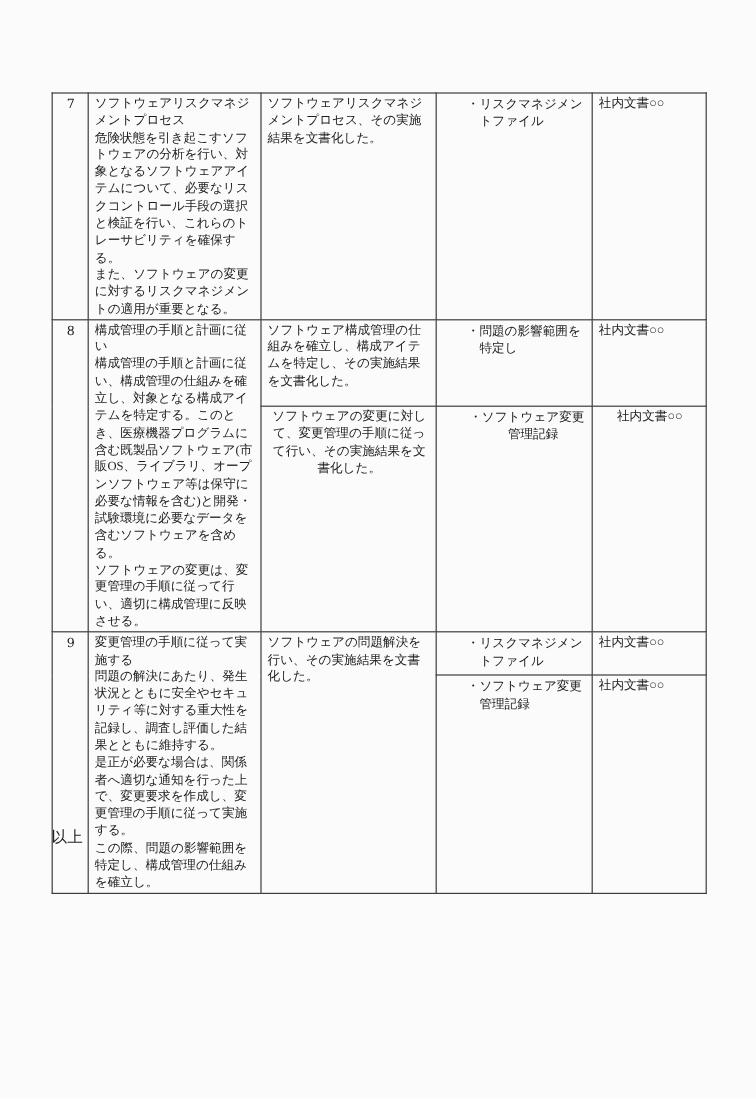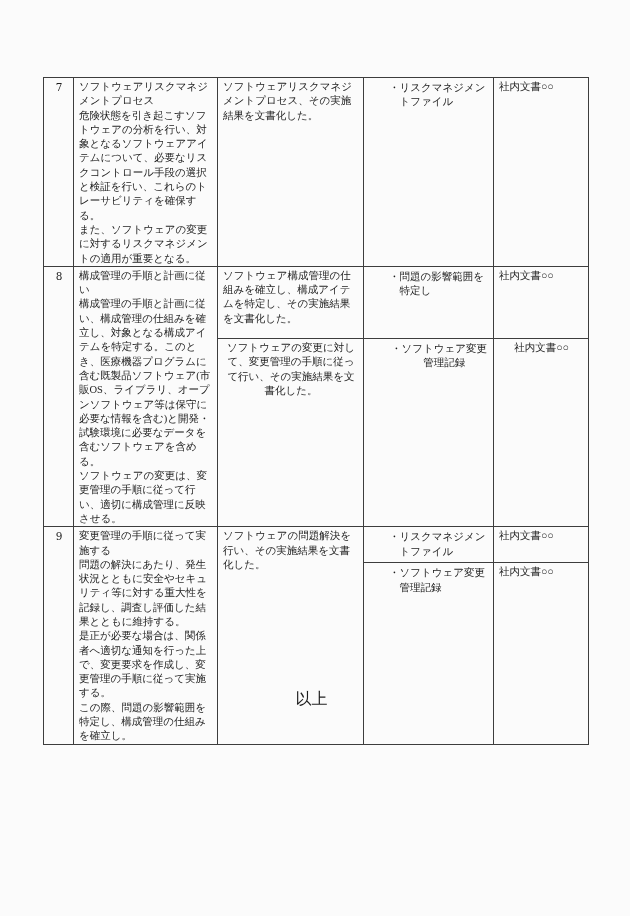--- a/index.html
+++ b/index.html
@@ -63,22 +63,22 @@
   tr.r7  { height: 173px; }
   tr.r8a { height: 58px;  }
   tr.r8b { height: 157px; text-align: center; }
   tr.r9a { height: 28px;  }
   tr.r9b { height: 158px; }
   .closing {
     position: absolute;
     left: 43px;
     top: 692px;
     width: 537px;
-    text-align: center;
-    font-size: 16px;
+    text-align: left;
+    font-size: 13px;
     line-height: 14.3px;
   }
 </style>
 </head>
 <body>
 
 <div class="page">
 
   <table class="doc">
     <colgroup>

